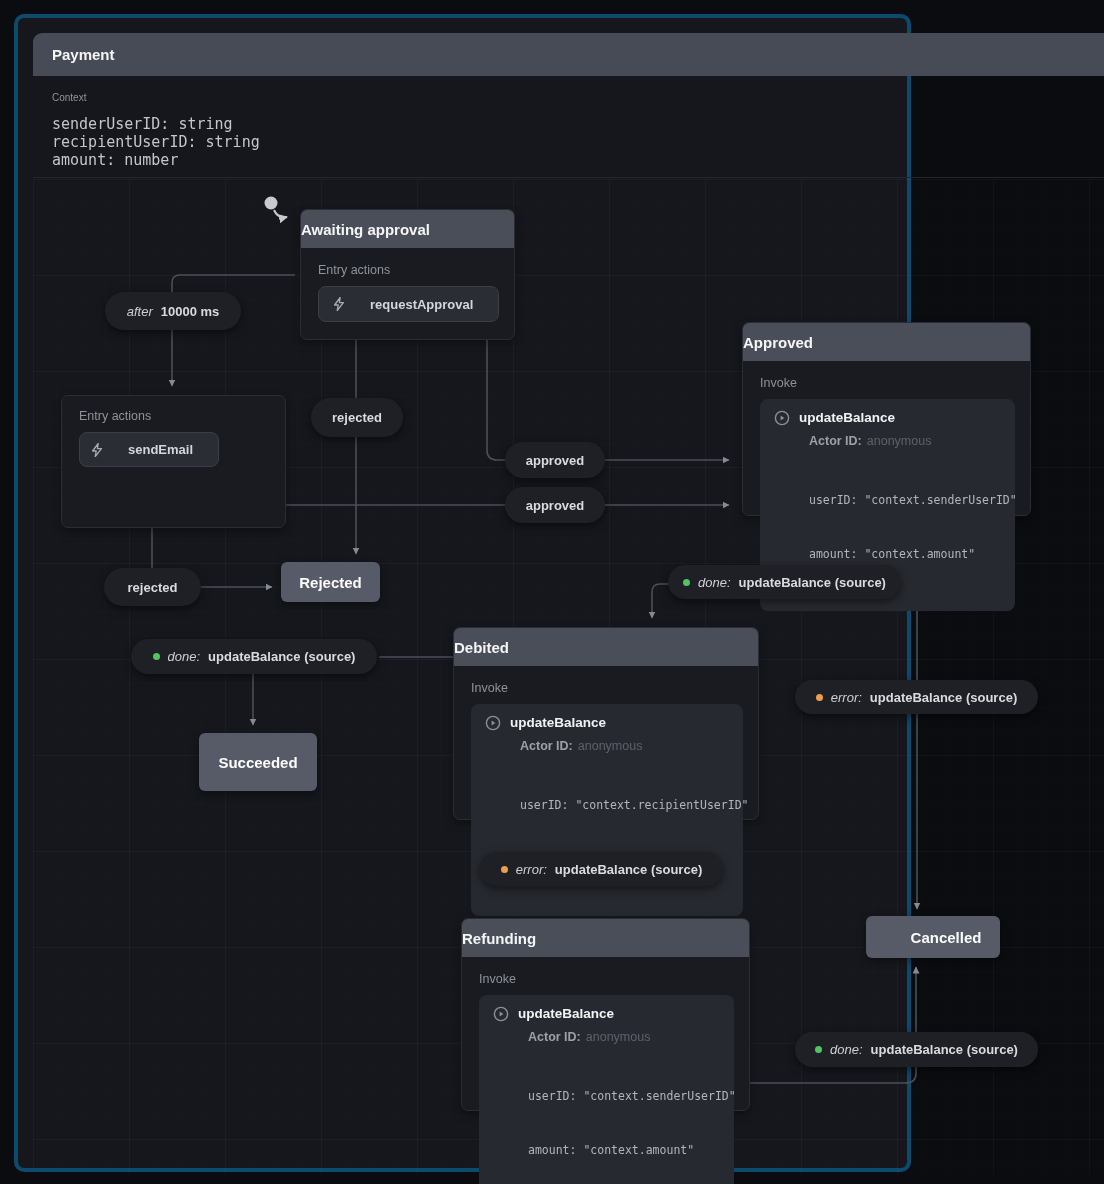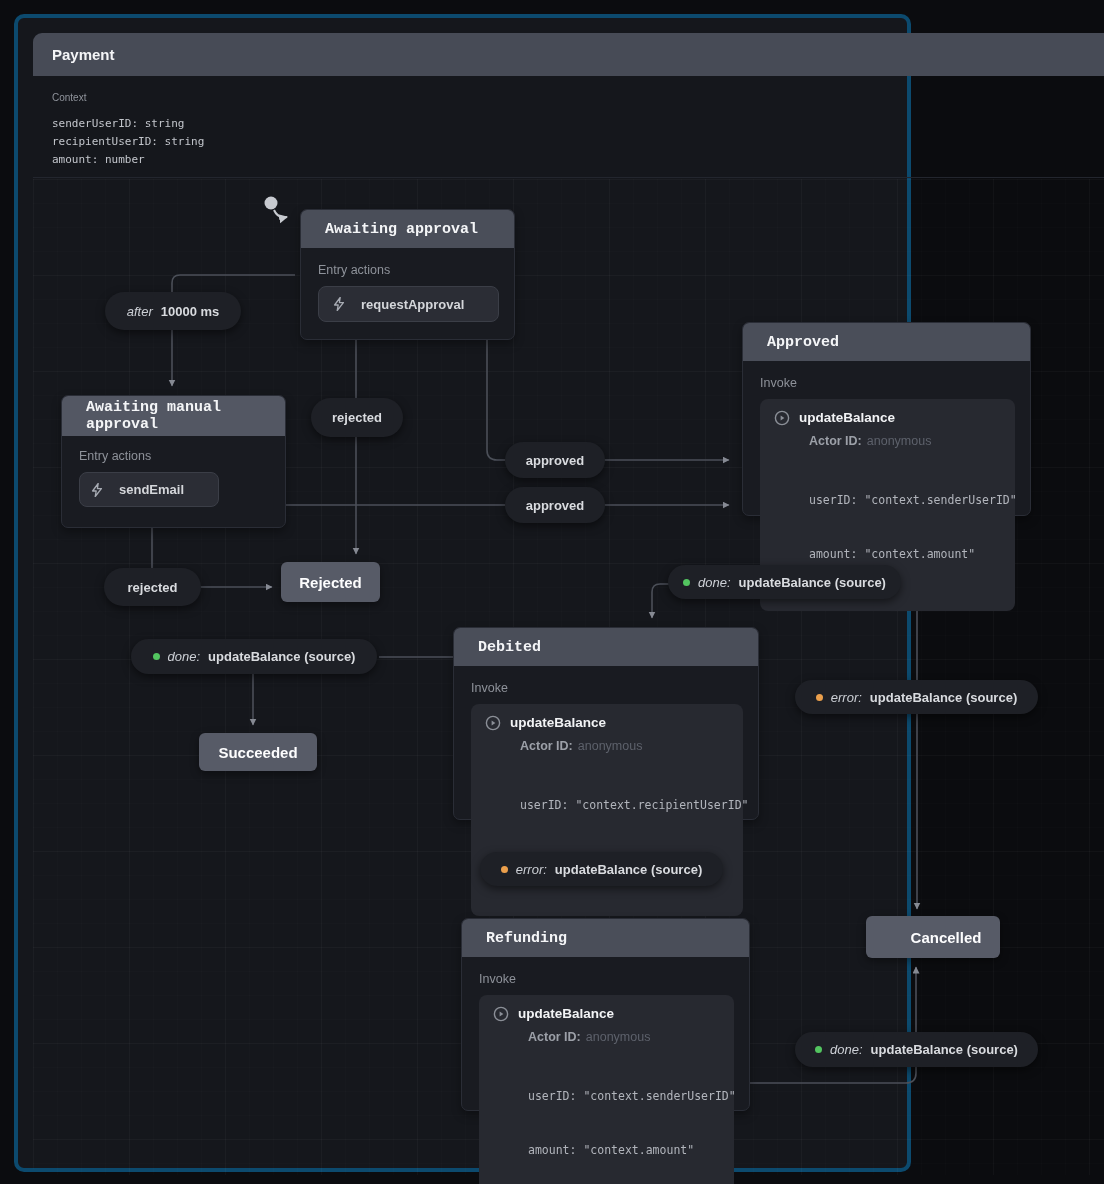--- a/index.html
+++ b/index.html
@@ -9,38 +9,38 @@
            background:#15171c;border:4px solid #0c4a6e;border-radius:10px;
            box-sizing:border-box;}
   .machine-header{position:absolute;left:15px;top:15px;width:1079px;height:43px;
                   background:#474b56;border-radius:9px 9px 0 0;display:flex;align-items:center;
                   padding-left:19px;box-sizing:border-box;color:#f4f5f7;font-size:15px;font-weight:600;}
   .context-section{position:absolute;left:15px;top:58px;width:1079px;height:102px;
                    border-bottom:1px solid #23262e;box-sizing:border-box;}
   .context-label{position:absolute;left:19px;top:16px;color:#9094
 9c;font-size:10px;color:#90949c;}
   .context-lines{position:absolute;left:19px;top:39px;font-family:"DejaVu Sans Mono",monospace;
-                 font-size:11px;line-height:18px;color:#c3c6cc;white-space:pre;}
+                 font-size:15px;line-height:18px;color:#c3c6cc;white-space:pre;}
   .canvas-grid{position:absolute;left:15px;top:161px;width:1079px;height:996px;
     background-image:
       linear-gradient(rgba(255,255,255,0.018) 1px,transparent 1px),
       linear-gradient(90deg,rgba(255,255,255,0.018) 1px,transparent 1px),
       linear-gradient(rgba(255,255,255,0.012) 1px,transparent 1px),
       linear-gradient(90deg,rgba(255,255,255,0.012) 1px,transparent 1px);
     background-size:96px 96px,96px 96px,24px 24px,24px 24px;
     border-radius:0 0 9px 9px;}
   svg.edges{position:absolute;left:0;top:0;width:1104px;height:1184px;pointer-events:none;}
 
   .state{position:absolute;background:#191b21;border:1px solid #2a2d36;border-radius:7px;
          box-sizing:border-box;box-shadow:0 4px 10px rgba(0,0,0,.35);}
   .state-header{height:38px;background:#4a4e59;border-radius:6px 6px 0 0;display:flex;
-                align-items:center;padding-left:24px;color:#f4f5f7;font-size:15px;font-weight:600;font-family:Liberation Mono, monospace;}
+                align-items:center;padding-left:0;color:#f4f5f7;font-size:15px;font-weight:600;}
   .state-header.lighter{background:#535763;height:40px;}
   .section-label{color:#8e929a;font-size:12.5px;margin:15px 0 9px 17px;}
-  .chip{display:flex;align-items:center;gap:16px;margin-left:17px;height:36px;
+  .chip{display:flex;align-items:center;gap:25px;margin-left:17px;height:36px;
         background:#2b2d35;border:1px solid #3b3e47;border-radius:8px;box-sizing:border-box;
         padding:0 14px;color:#d4d6da;font-size:13px;font-weight:600;}
   .invoke-card{margin-left:17px;background:#272930;border-radius:8px;box-sizing:border-box;
                padding:11px 12px 12px 14px;}
   .invoke-title{display:flex;gap:9px;color:#f2f3f5;font-size:13.5px;font-weight:600;}
   .actor-row{margin:8px 0 7px 35px;font-size:12.5px;font-weight:600;color:#9ca0a8;}
   .actor-row .anon{color:#5d616b;font-weight:400;margin-left:5px;}
   .mono-lines{margin-left:35px;font-family:"DejaVu Sans Mono",monospace;font-size:11.5px;
               line-height:18px;color:#b2b5bc;white-space:pre;}
   .pill{position:absolute;background:#1e2026;border-radius:20px;display:flex;align-items:center;
@@ -122,23 +122,20 @@
       <span>requestApproval</span>
     </div>
   </div>
 
   <div class="pill" style="left:105px;top:292px;width:136px;height:38px;">
     <span class="kw">after</span>
     <span>10000 ms</span>
   </div>
 
   <div class="state" style="left:61px;top:395px;width:225px;height:133px;">
-    <div class="state-header lighter">
-      <span>Awaiting manual approval</span>
-    </div>
     <div class="section-label" style="margin-top:13px;">Entry actions</div>
     <div class="chip" style="width:140px;height:35px;padding-left:11px;">
       <span class="bolt-icon">
         <svg width="12" height="14" viewBox="0 0 12 14">
             <path d="M7.2 0.5 L1.6 8 H5.2 L4.2 13.5 L10.4 5.6 H6.4 Z" fill="none" stroke="#a7abb3" stroke-width="1.3" stroke-linejoin="round"></path>
           </svg>
       </span>
       <span>sendEmail</span>
     </div>
   </div>
@@ -223,21 +220,21 @@
       </div>
     </div>
   </div>
 
   <div class="pill" style="left:795px;top:680px;width:243px;height:34px;">
     <span class="dot" style="background: rgb(235, 159, 76);"></span>
     <span class="kw">error:</span>
     <span>updateBalance (source)</span>
   </div>
 
-  <div class="final-state" style="left:199px;top:733px;width:118px;height:38px;">
+  <div class="final-state" style="left:199px;top:733px;width:118px;height:58px;">
     <span>Succeeded</span>
   </div>
 
   <div class="pill" style="left:480px;top:852px;width:243px;height:34px;">
     <span class="dot" style="background: rgb(235, 159, 76);"></span>
     <span class="kw">error:</span>
     <span>updateBalance (source)</span>
   </div>
 
   <div class="state" style="left:461px;top:918px;width:289px;height:193px;">

